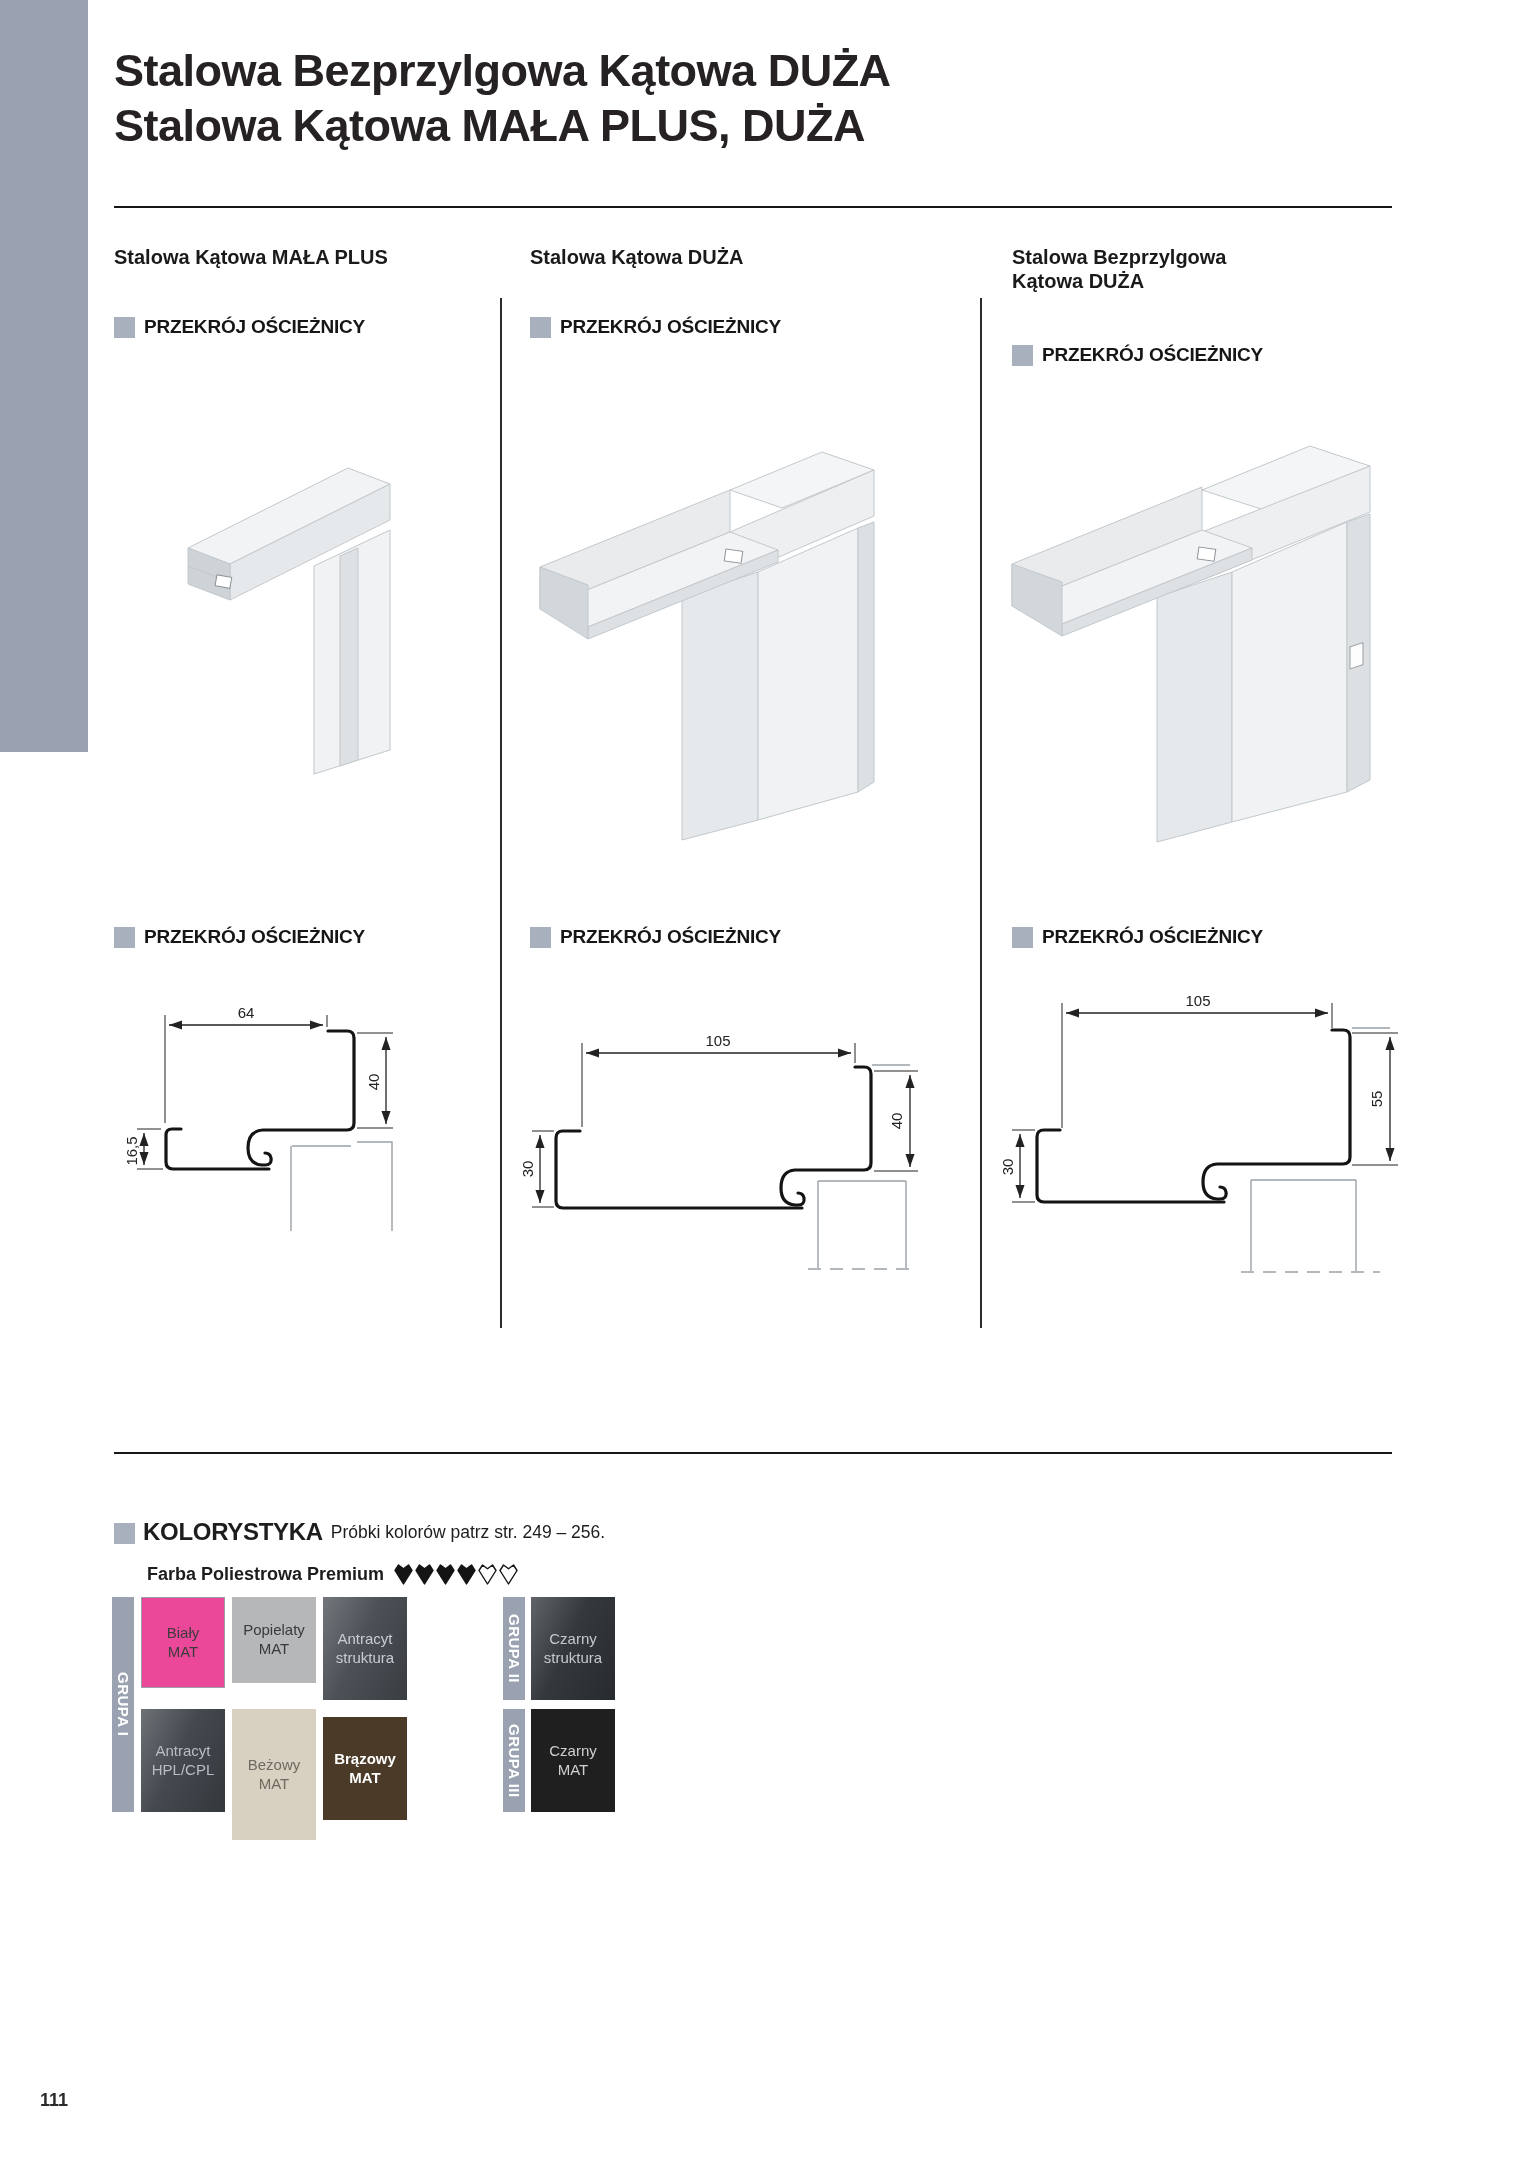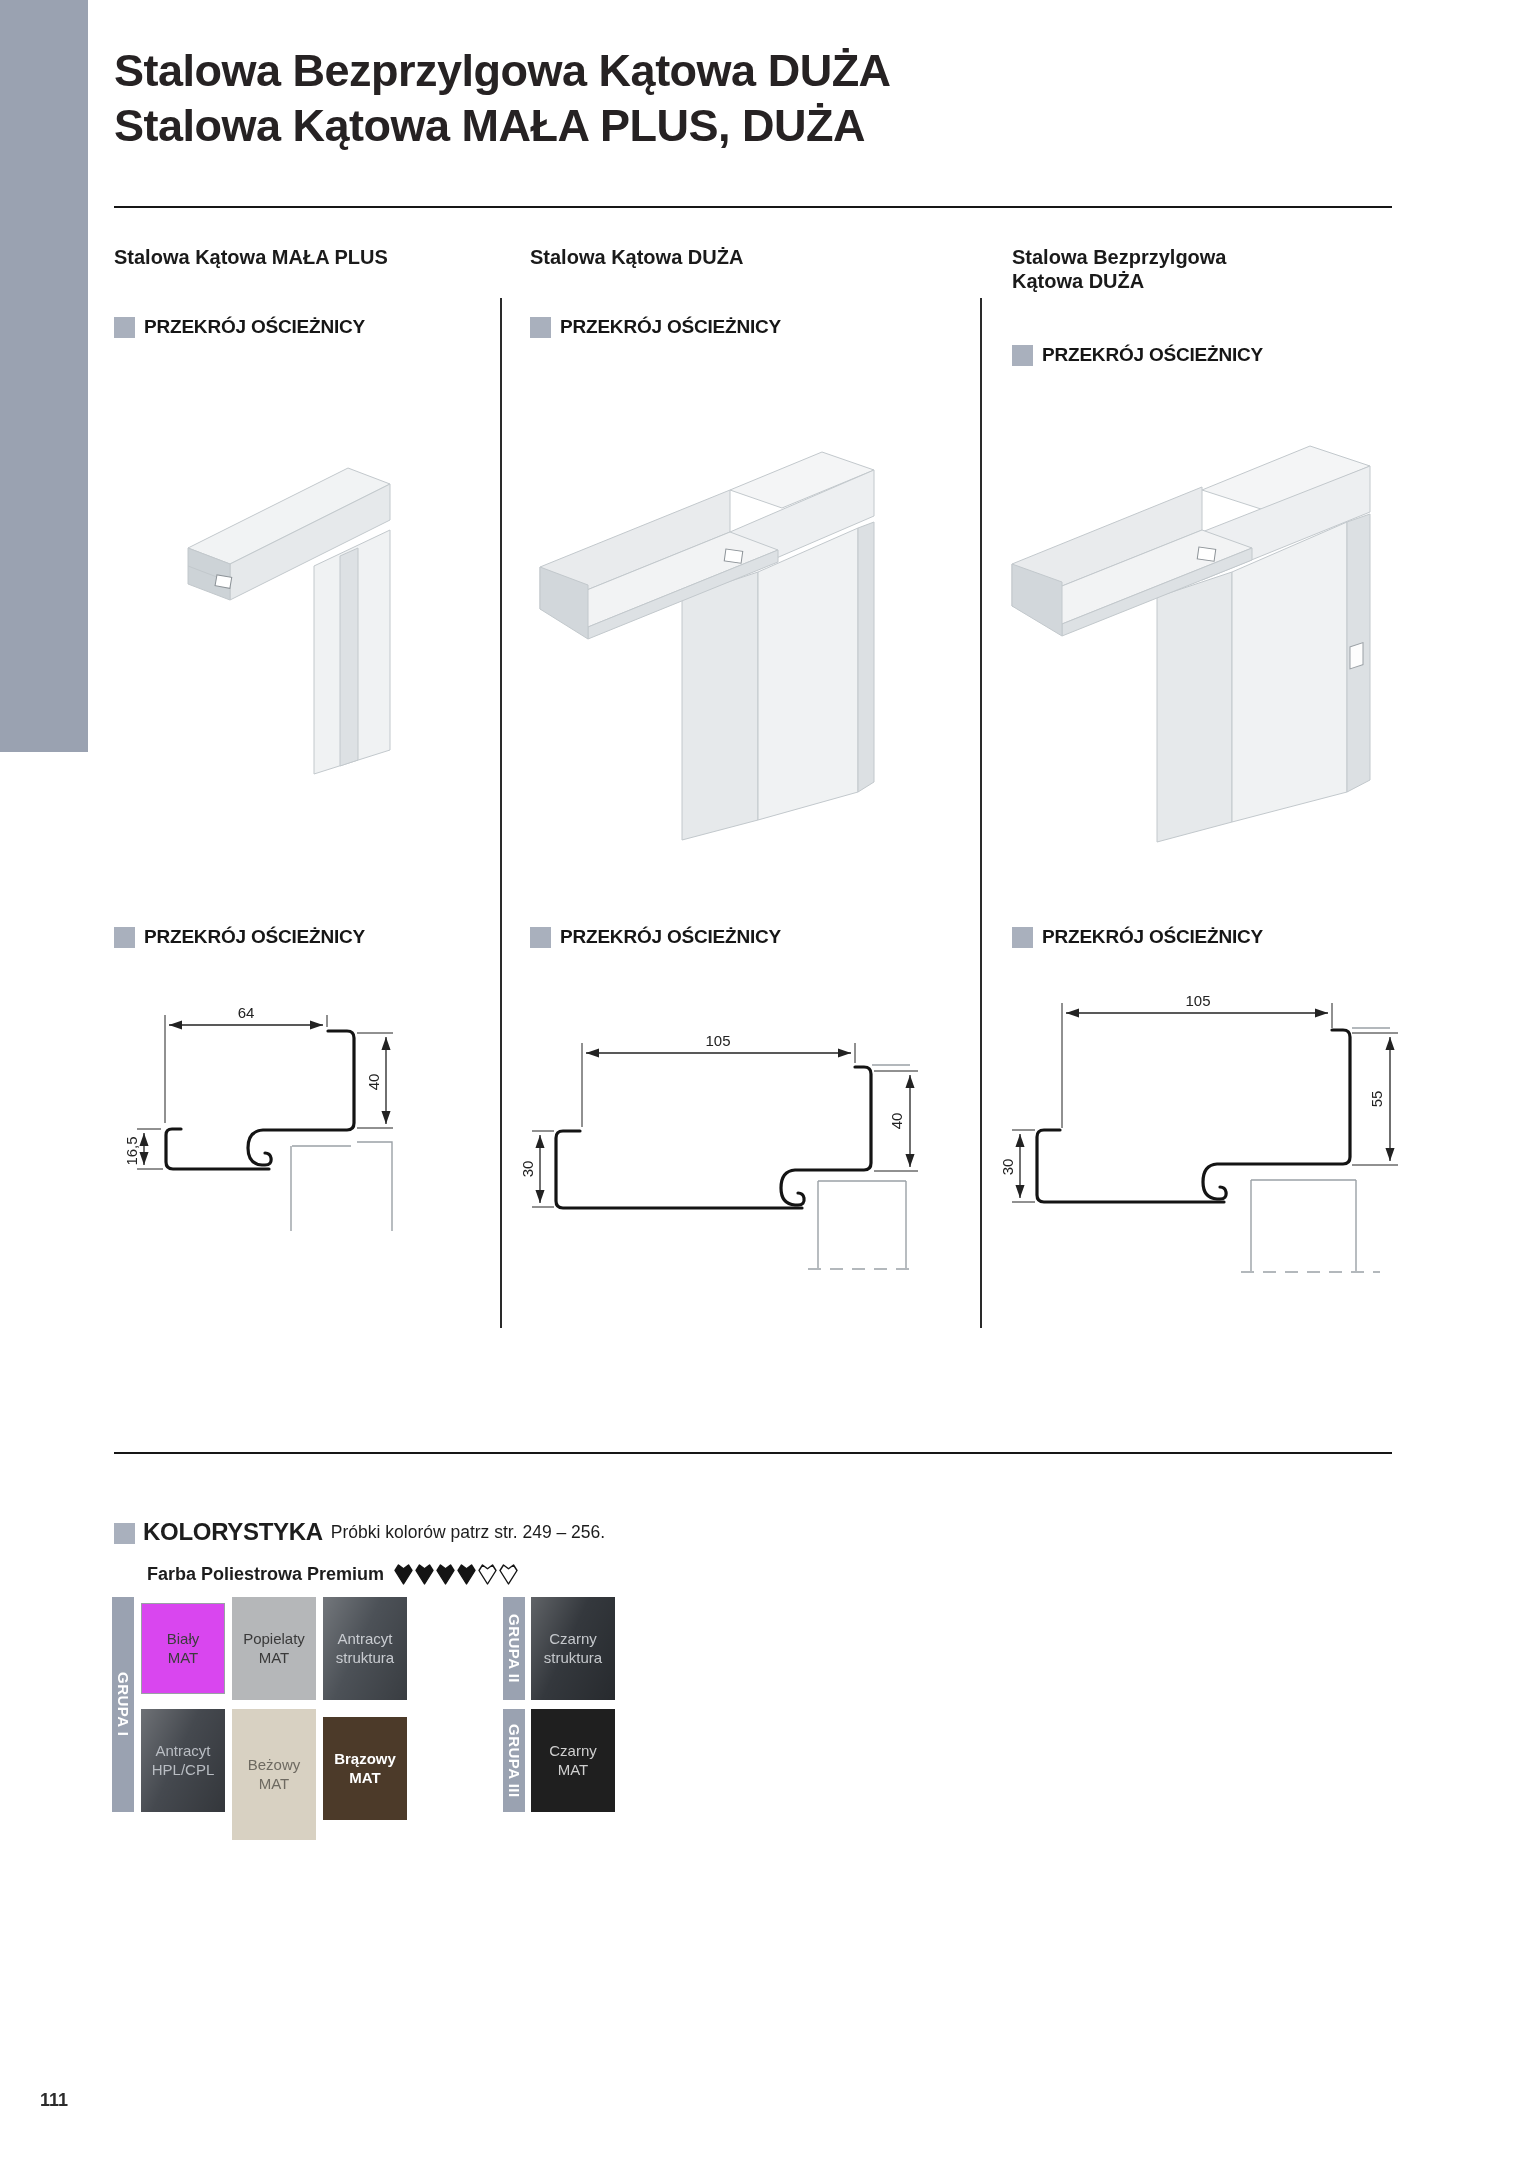--- a/index.html
+++ b/index.html
@@ -241,25 +241,25 @@
 <div class="abs grp-bar" style="left:503px;top:1709px;height:103px;">
   <span>GRUPA III</span>
 </div>
 
 <div id="grid0" class="abs"></div>
 <div id="grid1" class="abs"></div>
 <div id="grid2" class="abs"></div>
 
 <div class="abs page-num">111</div>
 
-<div class="swatch" style="left: 141px; top: 1597px; height: 91px; background-color: #d946ef; color: rgb(60, 60, 60); border: 1px solid rgb(154, 160, 165); margin-top: 6px;">
+<div class="swatch" style="left: 141px; top: 1597px; height: 91px; background-color: #ec4899; color: rgb(60, 60, 60); border: 1px solid rgb(154, 160, 165);">
     <div>Biały</div>
                    <div>MAT</div>
   </div>
-<div class="swatch" style="left: 232px; top: 1597px; height: 103px; background-color: rgb(181, 183, 185); color: rgb(58, 58, 58);">
+<div class="swatch" style="left: 232px; top: 1597px; height: 86px; background-color: rgb(181, 183, 185); color: rgb(58, 58, 58);">
     <div>Popielaty</div>
                    <div>MAT</div>
   </div>
 <div class="swatch texture" style="left: 323px; top: 1597px; height: 103px; background-color: rgb(76, 81, 87); color: rgb(201, 204, 209);">
     <div>Antracyt</div>
                    <div>struktura</div>
   </div>
 <div class="swatch texture" style="left: 141px; top: 1709px; height: 103px; background-color: rgb(69, 73, 79); color: rgb(185, 189, 195);">
     <div>Antracyt</div>
                    <div>HPL/CPL</div>

